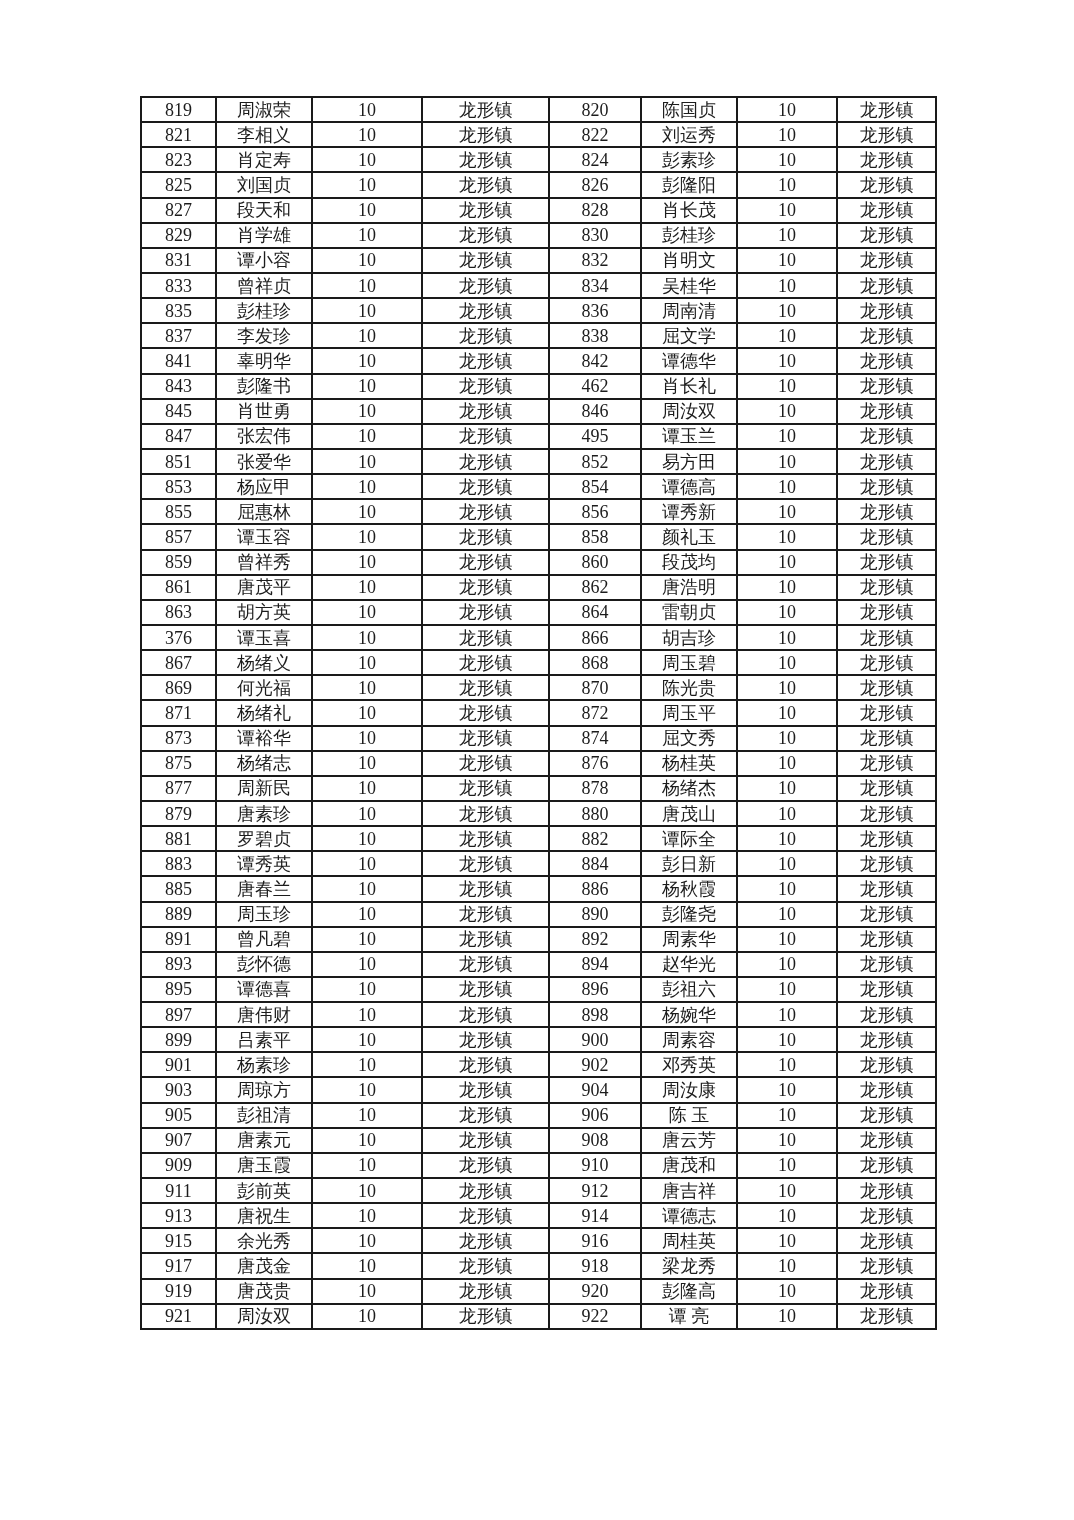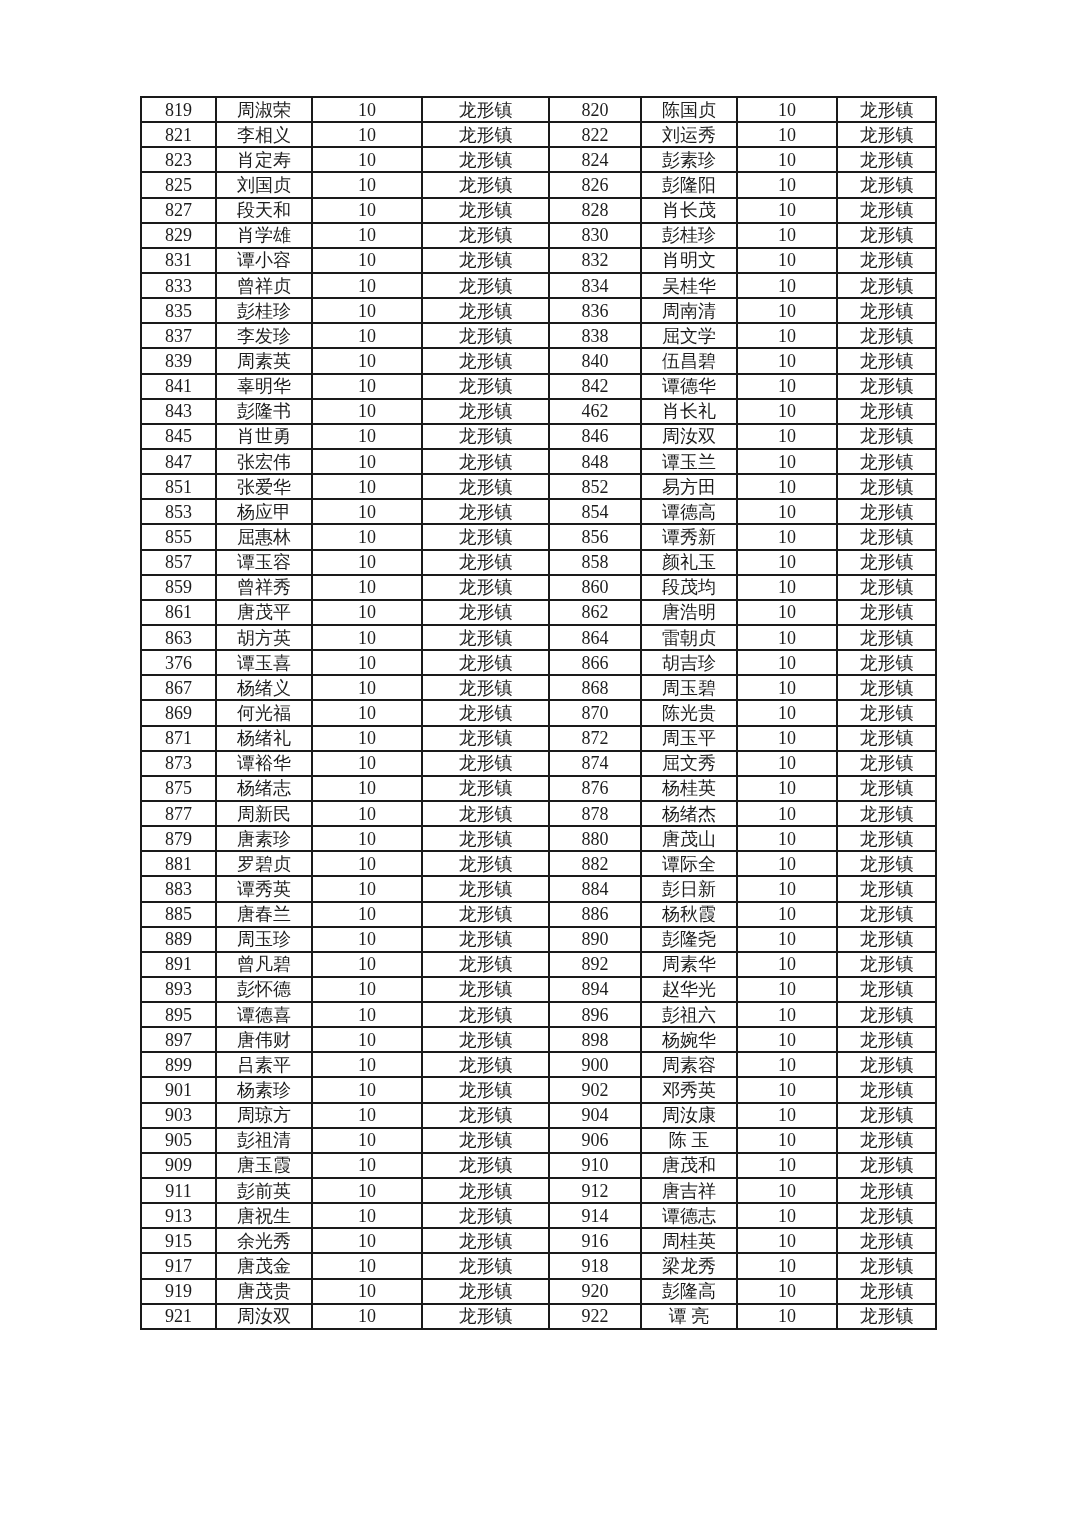--- a/index.html
+++ b/index.html
@@ -157,30 +157,20 @@
           <td>837</td>
           <td>李发珍</td>
           <td>10</td>
           <td>龙形镇</td>
           <td>838</td>
           <td>屈文学</td>
           <td>10</td>
           <td>龙形镇</td>
         </tr>
         <tr>
-          <td>839</td>
-          <td>周素英</td>
-          <td>10</td>
-          <td>龙形镇</td>
-          <td>840</td>
-          <td>伍昌碧</td>
-          <td>10</td>
-          <td>龙形镇</td>
-        </tr>
-        <tr>
           <td>841</td>
           <td>辜明华</td>
           <td>10</td>
           <td>龙形镇</td>
           <td>842</td>
           <td>谭德华</td>
           <td>10</td>
           <td>龙形镇</td>
         </tr>
         <tr>
@@ -201,21 +191,21 @@
           <td>846</td>
           <td>周汝双</td>
           <td>10</td>
           <td>龙形镇</td>
         </tr>
         <tr>
           <td>847</td>
           <td>张宏伟</td>
           <td>10</td>
           <td>龙形镇</td>
-          <td>848</td>
+          <td>495</td>
           <td>谭玉兰</td>
           <td>10</td>
           <td>龙形镇</td>
         </tr>
         <tr>
           <td>851</td>
           <td>张爱华</td>
           <td>10</td>
           <td>龙形镇</td>
           <td>852</td>
@@ -473,20 +463,30 @@
           <td>10</td>
           <td>龙形镇</td>
         </tr>
         <tr>
           <td>905</td>
           <td>彭祖清</td>
           <td>10</td>
           <td>龙形镇</td>
           <td>906</td>
           <td>陈 玉</td>
+          <td>10</td>
+          <td>龙形镇</td>
+        </tr>
+        <tr>
+          <td>907</td>
+          <td>唐素元</td>
+          <td>10</td>
+          <td>龙形镇</td>
+          <td>908</td>
+          <td>唐云芳</td>
           <td>10</td>
           <td>龙形镇</td>
         </tr>
         <tr>
           <td>909</td>
           <td>唐玉霞</td>
           <td>10</td>
           <td>龙形镇</td>
           <td>910</td>
           <td>唐茂和</td>

